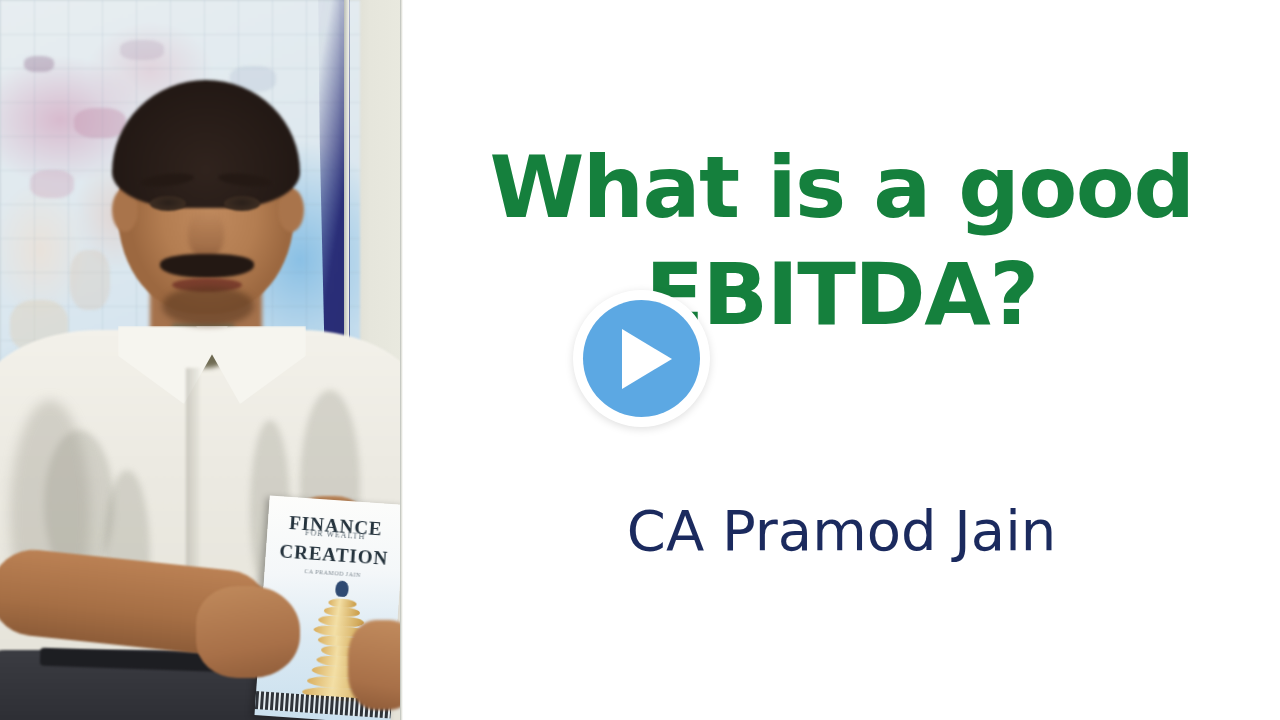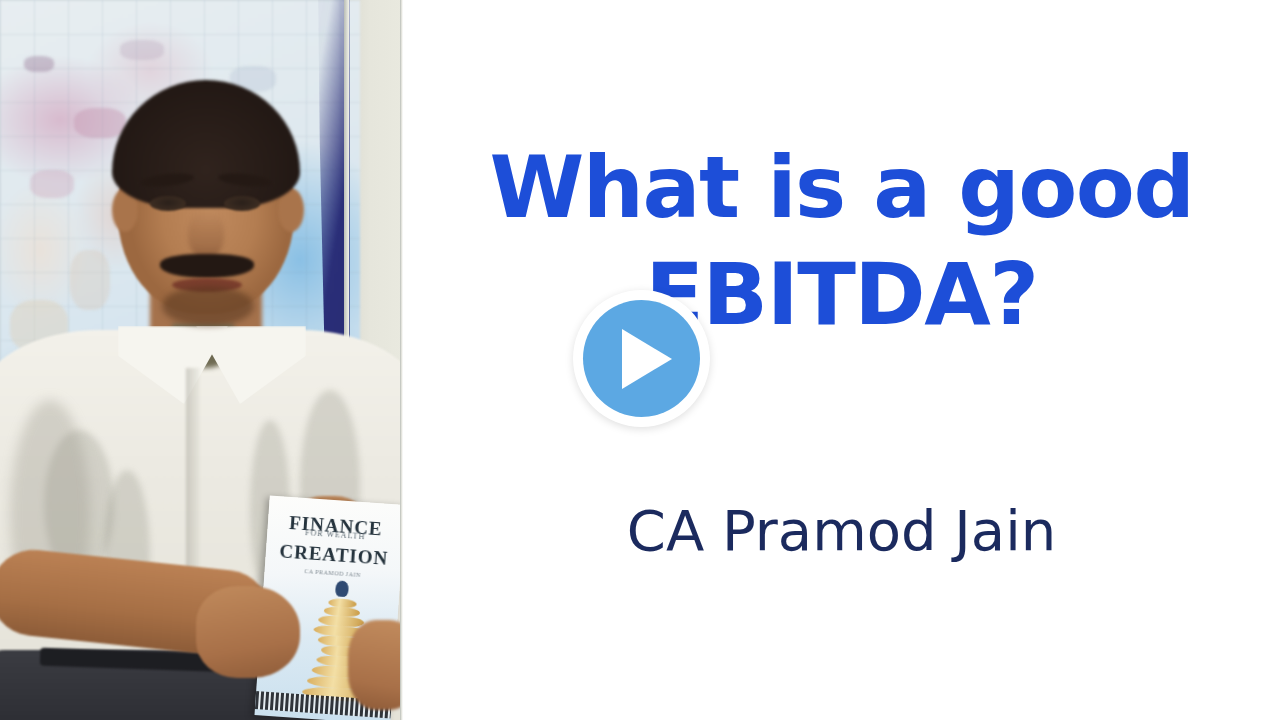--- a/index.html
+++ b/index.html
@@ -376,21 +376,21 @@
     left: 403px; top: 0;
     width: 877px; height: 720px;
     background: #ffffff;
   }
 
   .headline {
     position: absolute;
     left: 0; top: 134px;
     width: 877px;
     text-align: center;
-    color: #1d4ed8;
+    color: #15803d;
     font-family: "DejaVu Sans", sans-serif;
     font-weight: bold;
     font-size: 86px;
     line-height: 1.24;
     letter-spacing: -1.5px;
     white-space: pre-line;
   }
 
   .byline {
     position: absolute;

